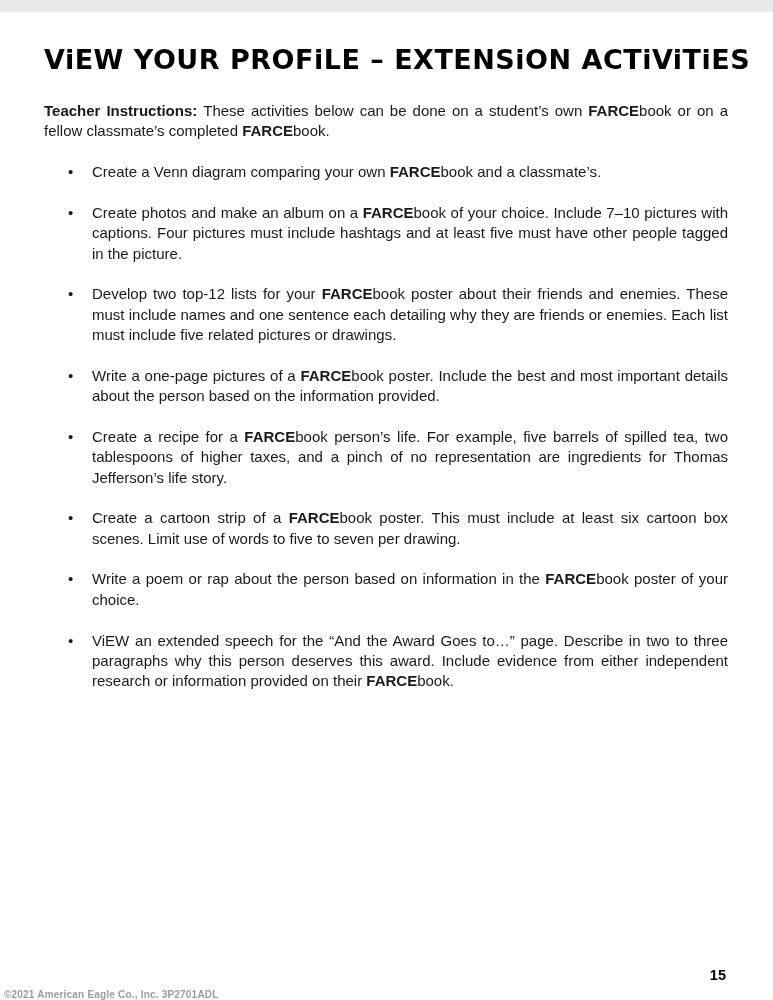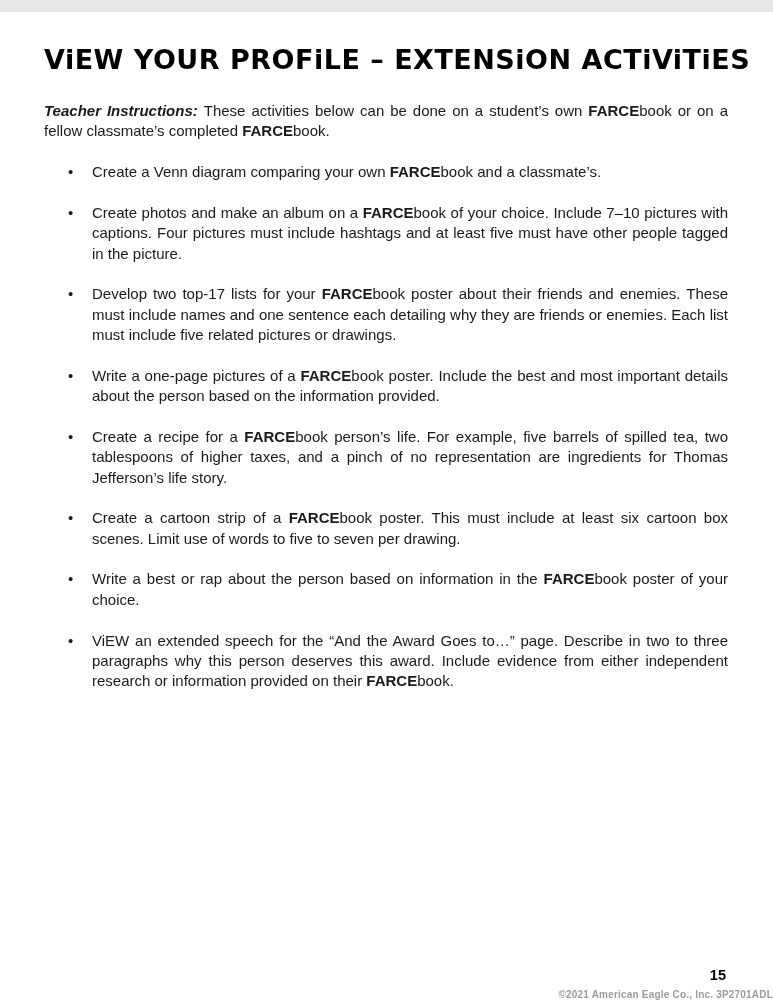--- a/index.html
+++ b/index.html
@@ -68,65 +68,65 @@
     bottom: 29px;
     font-size: 14.5px;
     font-weight: bold;
     color: #000000;
   }
   .copyright {
     position: absolute;
     left: 4px;
     right: 0;
     bottom: 12px;
-    text-align: right;
+    text-align: left;
     font-size: 10px;
     font-weight: 600;
     letter-spacing: 0.2px;
     color: #9b9b9b;
   }
 </style>
 </head>
 <body>
 
 <div class="page">
   <div class="content">
 
     <h1 class="title">ViEW YOUR PROFiLE – EXTENSiON ACTiViTiES</h1>
 
-    <p class="intro"><span style="font-weight: bold; font-style: italic;">Teacher Instructions: </span><span>These activities below can be done on a student’s own </span><span style="font-weight: bold;">FARCE</span><span>book or on a fellow classmate’s completed </span><span style="font-weight: bold;">FARCE</span><span>book.</span></p>
+    <p class="intro"><span style="font-weight: bold;">Teacher Instructions: </span><span>These activities below can be done on a student’s own </span><span style="font-weight: bold;">FARCE</span><span>book or on a fellow classmate’s completed </span><span style="font-weight: bold;">FARCE</span><span>book.</span></p>
 
     <ul class="activities">
       <li>
         <span class="bullet">•</span>
         <span class="item-text"><span>Create a Venn diagram comparing your own </span><span style="font-weight: bold;">FARCE</span><span>book and a classmate’s.</span></span>
       </li>
       <li>
         <span class="bullet">•</span>
         <span class="item-text"><span>Create photos and make an album on a </span><span style="font-weight: bold;">FARCE</span><span>book of your choice. Include 7–10 pictures with captions. Four pictures must include hashtags and at least five must have other people tagged in the picture.</span></span>
       </li>
       <li>
         <span class="bullet">•</span>
-        <span class="item-text"><span>Develop two top-17 lists for your </span><span style="font-weight: bold;">FARCE</span><span>book poster about their friends and enemies. These must include names and one sentence each detailing why they are friends or enemies. Each list must include five related pictures or drawings.</span></span>
+        <span class="item-text"><span>Develop two top-12 lists for your </span><span style="font-weight: bold;">FARCE</span><span>book poster about their friends and enemies. These must include names and one sentence each detailing why they are friends or enemies. Each list must include five related pictures or drawings.</span></span>
       </li>
       <li>
         <span class="bullet">•</span>
         <span class="item-text"><span>Write a one-page pictures of a </span><span style="font-weight: bold;">FARCE</span><span>book poster. Include the best and most important details about the person based on the information provided.</span></span>
       </li>
       <li>
         <span class="bullet">•</span>
         <span class="item-text"><span>Create a recipe for a </span><span style="font-weight: bold;">FARCE</span><span>book person’s life. For example, five barrels of spilled tea, two tablespoons of higher taxes, and a pinch of no representation are ingredients for Thomas Jefferson’s life story.</span></span>
       </li>
       <li>
         <span class="bullet">•</span>
         <span class="item-text"><span>Create a cartoon strip of a </span><span style="font-weight: bold;">FARCE</span><span>book poster. This must include at least six cartoon box scenes. Limit use of words to five to seven per drawing.</span></span>
       </li>
       <li>
         <span class="bullet">•</span>
-        <span class="item-text"><span>Write a best or rap about the person based on information in the </span><span style="font-weight: bold;">FARCE</span><span>book poster of your choice.</span></span>
+        <span class="item-text"><span>Write a poem or rap about the person based on information in the </span><span style="font-weight: bold;">FARCE</span><span>book poster of your choice.</span></span>
       </li>
       <li>
         <span class="bullet">•</span>
         <span class="item-text"><span>ViEW an extended speech for the “And the Award Goes to…” page. Describe in two to three paragraphs why this person deserves this award. Include evidence from either independent research or information provided on their </span><span style="font-weight: bold;">FARCE</span><span>book.</span></span>
       </li>
     </ul>
   </div>
 
   <div class="page-number">15</div>
 

